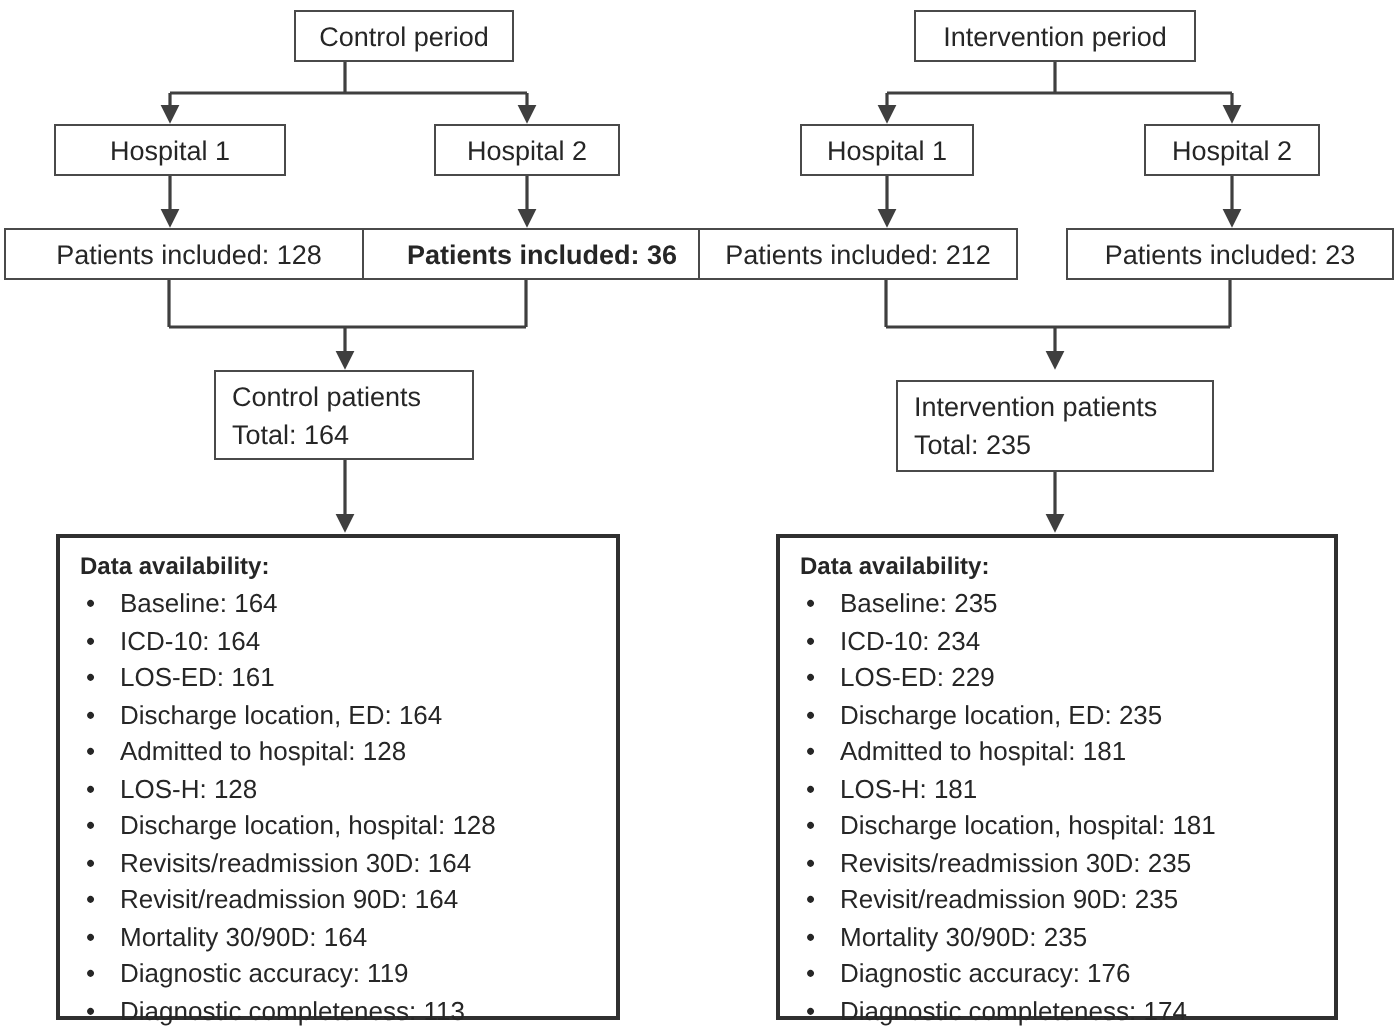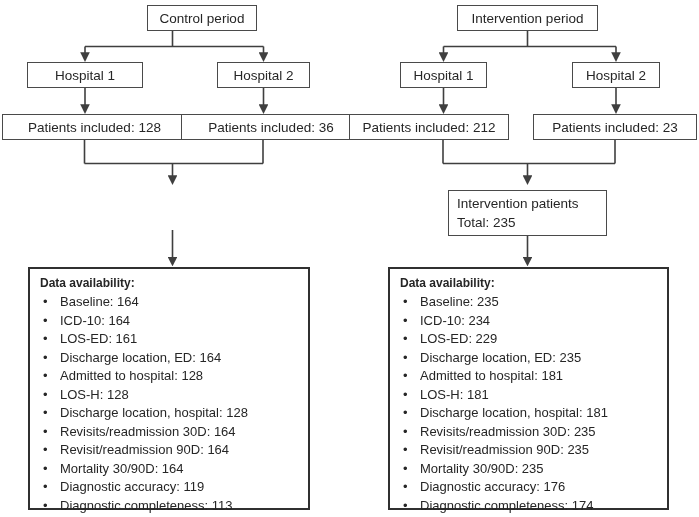--- a/index.html
+++ b/index.html
@@ -120,24 +120,28 @@
   </div>
 
   <div class="node" style="left:217px; top:62px; width:93px; height:26px;">
     <span>Hospital 2</span>
   </div>
 
   <div class="node" style="left:2px; top:114px; width:185px; height:26px;">
     <span>Patients included: 128</span>
   </div>
 
-  <div class="node" style="left:181px; top:114px; width:180px; height:26px;">
+  <div class="node" style="left:181px; top:114px; width:180px; height:26px;font-weight:bold;">
     <span>Patients included: 36</span>
   </div>
 
+  <div class="node total" style="left:107px; top:185px; width:130px; height:45px;">
+    <span>Control patients</span>
+    <span>Total: 164</span>
+  </div>
 
   <div class="bigbox" style="left:28px; top:267px; width:282px; height:243px;">
     <div class="bigtitle">Data availability:</div>
     <ul>
       <li>Baseline: 164</li>
       <li>ICD-10: 164</li>
       <li>LOS-ED: 161</li>
       <li>Discharge location, ED: 164</li>
       <li>Admitted to hospital: 128</li>
       <li>LOS-H: 128</li>

